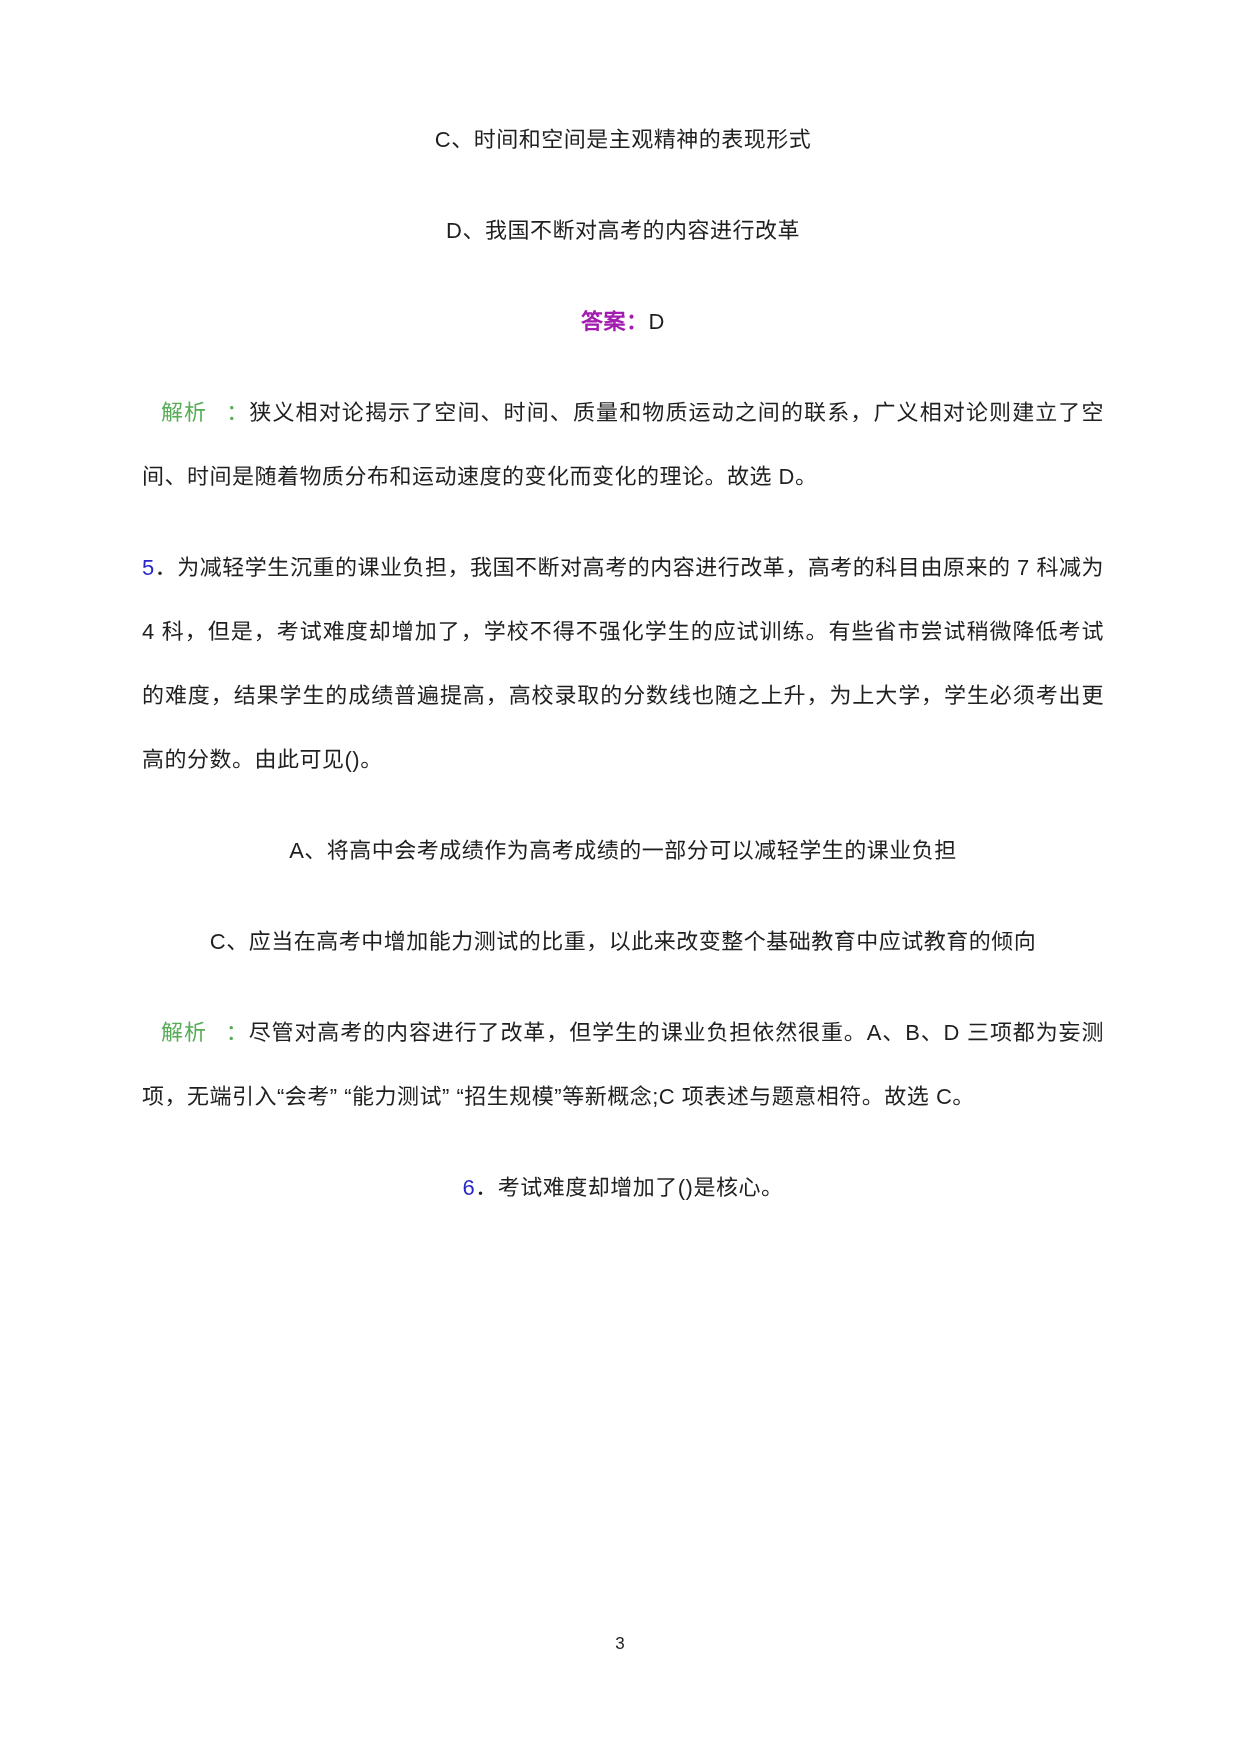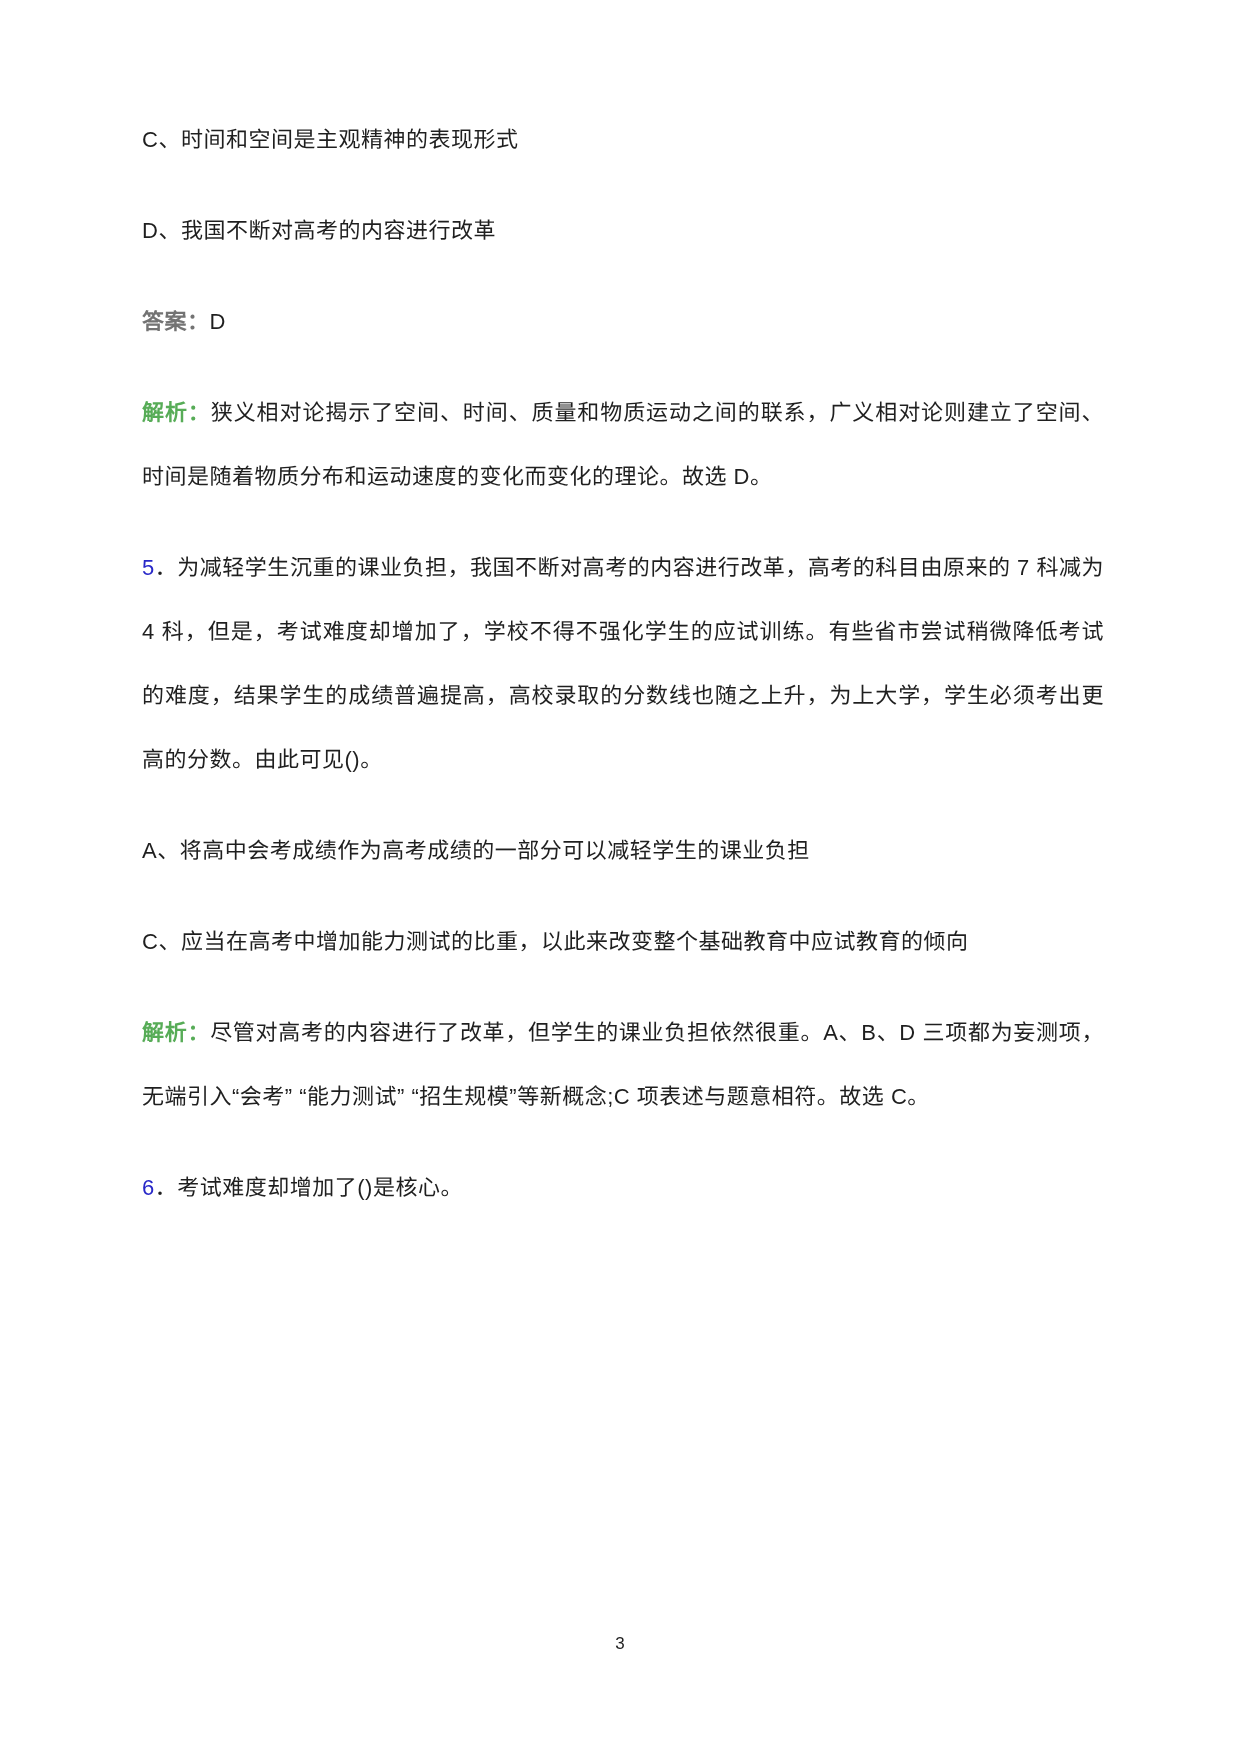--- a/index.html
+++ b/index.html
@@ -23,29 +23,30 @@
   }
   .para {
     margin: 0 0 27px 0;
     font-size: 22px;
     line-height: 64px;
     letter-spacing: 0.5px;
     text-align: justify;
     text-justify: inter-ideograph;
   }
   .para.single {
-    text-align: left;
+    text-align: center;
   }
   .answer-label {
-    color: #737373;
+    color: #a21caf;
     font-weight: bold;
   }
   .analysis-label {
     color: #57ac57;
-    font-weight: bold;
+    font-weight: normal;
+    margin-left: 19px;
   }
   .qnum {
     color: #2828c8;
   }
   .qsep {
     color: #1f1f1f;
   }
   .page-number {
     position: absolute;
     top: 1632px;

